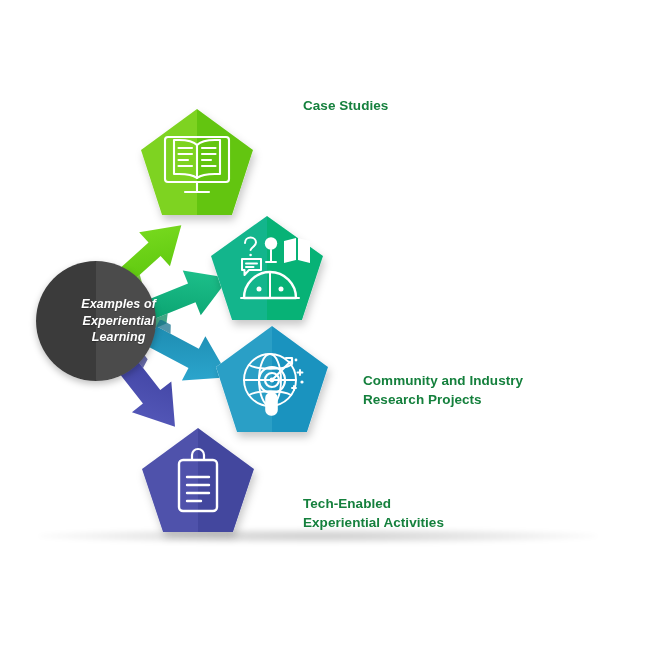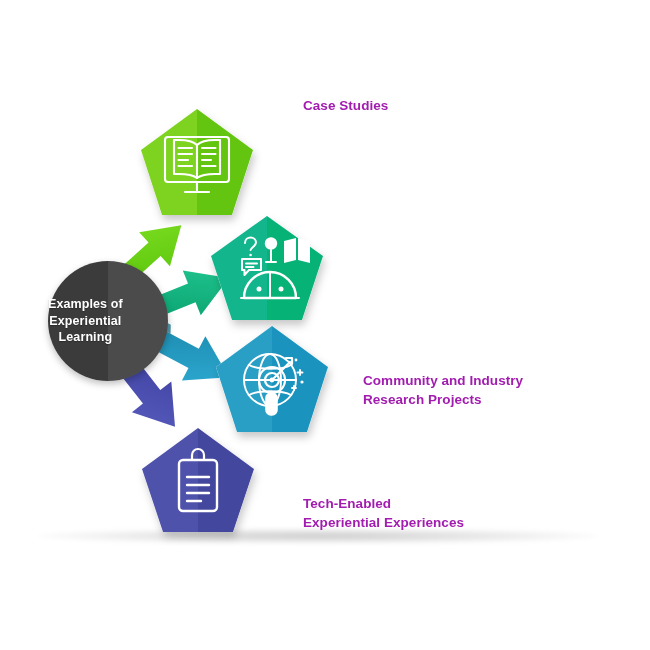--- a/index.html
+++ b/index.html
@@ -28,31 +28,32 @@
                 rgba(0,0,0,0.20) 0%,
                 rgba(0,0,0,0.10) 38%,
                 rgba(0,0,0,0.02) 68%,
                 rgba(0,0,0,0) 100%);
     filter: blur(2px);
   }
 
   
   .center-circle {
     position: absolute;
-    left: 48px;
+    left: 36px;
     top: 261px;
     width: 120px;
     height: 120px;
     border-radius: 50%;
     background: linear-gradient(to right, #3b3b3b 0%, #3b3b3b 50%, #4b4b4b 50%, #4b4b4b 100%);
     box-shadow: 0 3px 7px rgba(0,0,0,0.25);
     display: flex;
     align-items: center;
-    justify-content: flex-start;
+    justify-content: flex-end;
     z-index: 40;
+    font-style: italic;
   }
   .center-label {
     color: #ffffff;
     font-size: 12.5px;
     font-weight: bold;
     line-height: 1.32;
     text-align: center;
     white-space: pre-line;
     letter-spacing: 0.1px;
     text-shadow: 0 1px 1px rgba(0,0,0,0.3);
@@ -67,21 +68,21 @@
   
   .node {
     position: absolute;
     z-index: 30;
   }
   .node svg { display: block; overflow: visible; }
 
   
   .node-label {
     position: absolute;
-    color: #a21caf;
+    color: #15803d;
     font-size: 13.5px;
     font-weight: bold;
     line-height: 1.42;
     white-space: pre-line;
     letter-spacing: 0.05px;
     z-index: 35;
   }
 </style>
 </head>
 <body>
@@ -290,21 +291,21 @@
         <rect x="44" y="40" width="38" height="51" rx="4"></rect>
         <path d="M57 40 L57 35 a6 6 0 0 1 12 0 L69 40" stroke-width="2.2"></path>
         <line x1="52" y1="57" x2="74" y2="57"></line>
         <line x1="52" y1="65" x2="74" y2="65"></line>
         <line x1="52" y1="73" x2="74" y2="73"></line>
         <line x1="52" y1="81" x2="66" y2="81"></line>
       </g>
     </svg>
   </div>
   <div class="node-label" style="left:303px; top:494px;">Tech-Enabled
-Experiential Experiences</div>
+Experiential Activities</div>
 
   <div class="center-circle">
     <div class="center-label">Examples of
 Experiential
 Learning</div>
   </div>
 
 </div>
 
 </body></html>

